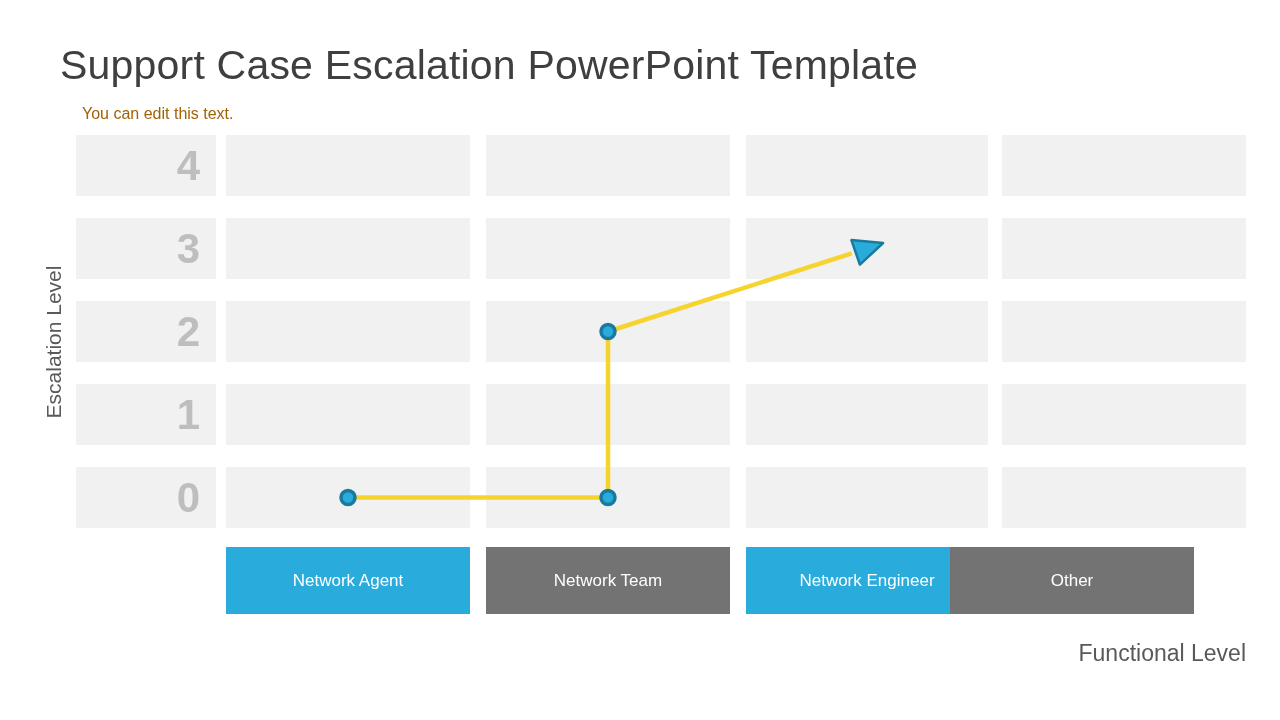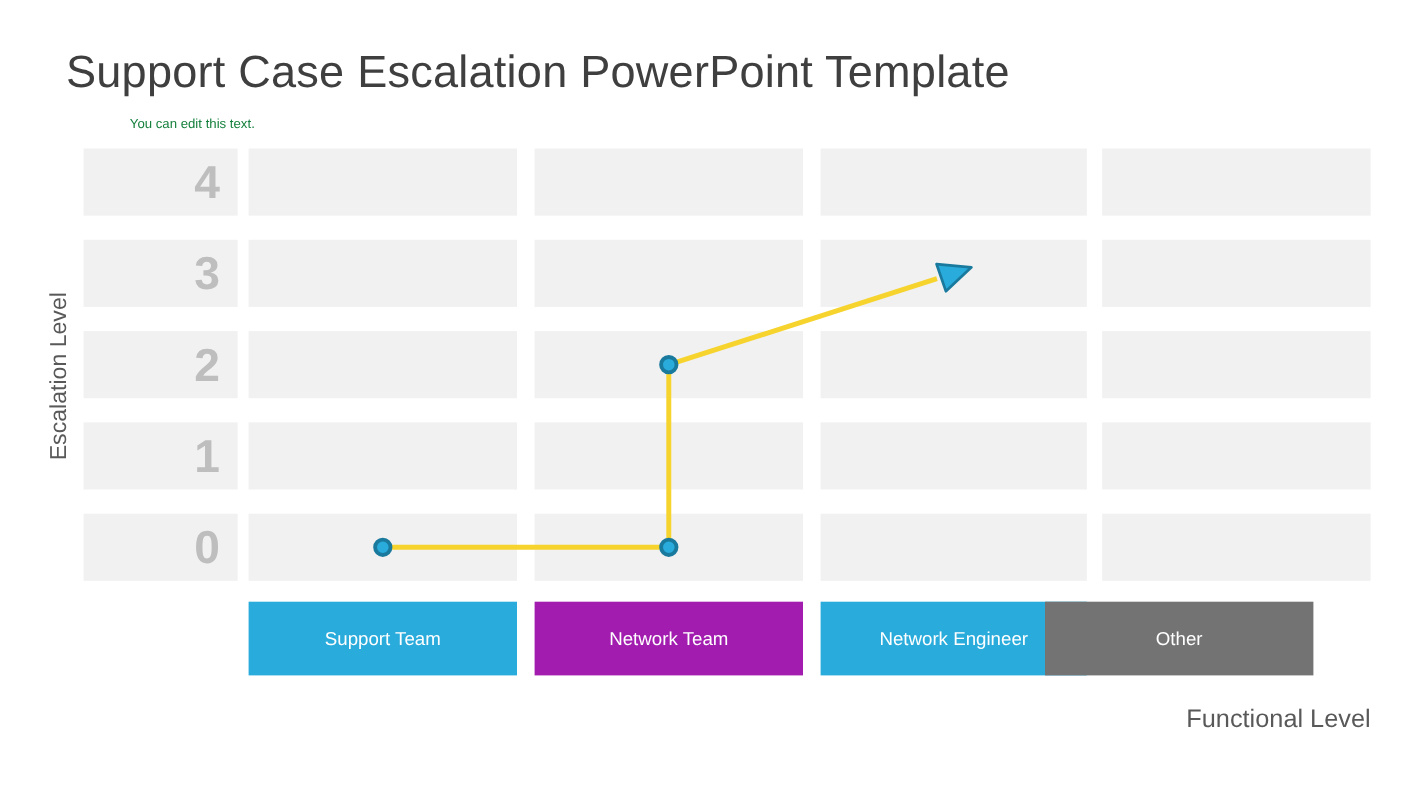--- a/index.html
+++ b/index.html
@@ -23,25 +23,24 @@
     font-size: 41px;
     font-weight: 400;
     color: #3f3f3f;
     letter-spacing: 0.2px;
     white-space: nowrap;
   }
   #slide-subtitle {
     position: absolute;
     left: 82px;
     top: 105px;
-    font-size: 12px;
+    font-size: 16px;
     font-weight: 400;
-    color: #15803d;
+    color: #a16207;
     white-space: nowrap;
-    margin-left: 36px;
   }
 
   
   #y-axis-title {
     position: absolute;
     left: -56px;
     top: 330px;
     width: 220px;
     text-align: center;
     transform: rotate(-90deg);
@@ -179,22 +178,22 @@
         <span class="level-number">0</span>
       </div>
       <div class="grid-cell" style="left: 150px; width: 244px;"></div>
       <div class="grid-cell" style="left: 410px; width: 244px;"></div>
       <div class="grid-cell" style="left: 670px; width: 242px;"></div>
       <div class="grid-cell" style="left: 926px; width: 244px;"></div>
     </div>
   </div>
 
 <div id="col-headers">
-    <div class="col-header" style="left: 226px; width: 244px; background: rgb(41, 171, 220);">Support Team</div>
-    <div class="col-header" style="left: 486px; width: 244px; background: #a21caf;">Network Team</div>
+    <div class="col-header" style="left: 226px; width: 244px; background: rgb(41, 171, 220);">Network Agent</div>
+    <div class="col-header" style="left: 486px; width: 244px; background: #737373;">Network Team</div>
     <div class="col-header" style="left: 746px; width: 242px; background: rgb(41, 171, 220);">Network Engineer</div>
     <div class="col-header" style="left: 950px; width: 244px; background: #737373;">Other</div>
   </div>
 
 <svg id="flow-overlay" viewBox="0 0 1280 720" xmlns="http://www.w3.org/2000/svg">
   <g id="flow-lines">
       <line x1="348" y1="497.5" x2="608" y2="497.5" stroke="#f6d32d" stroke-width="4.5" stroke-linecap="butt"></line>
       <line x1="608" y1="497.5" x2="608" y2="331.5" stroke="#f6d32d" stroke-width="4.5" stroke-linecap="butt"></line>
       <line x1="608" y1="331.5" x2="851.7632641895973" y2="253.38281495082404" stroke="#f6d32d" stroke-width="4.5" stroke-linecap="butt"></line>
     </g>

